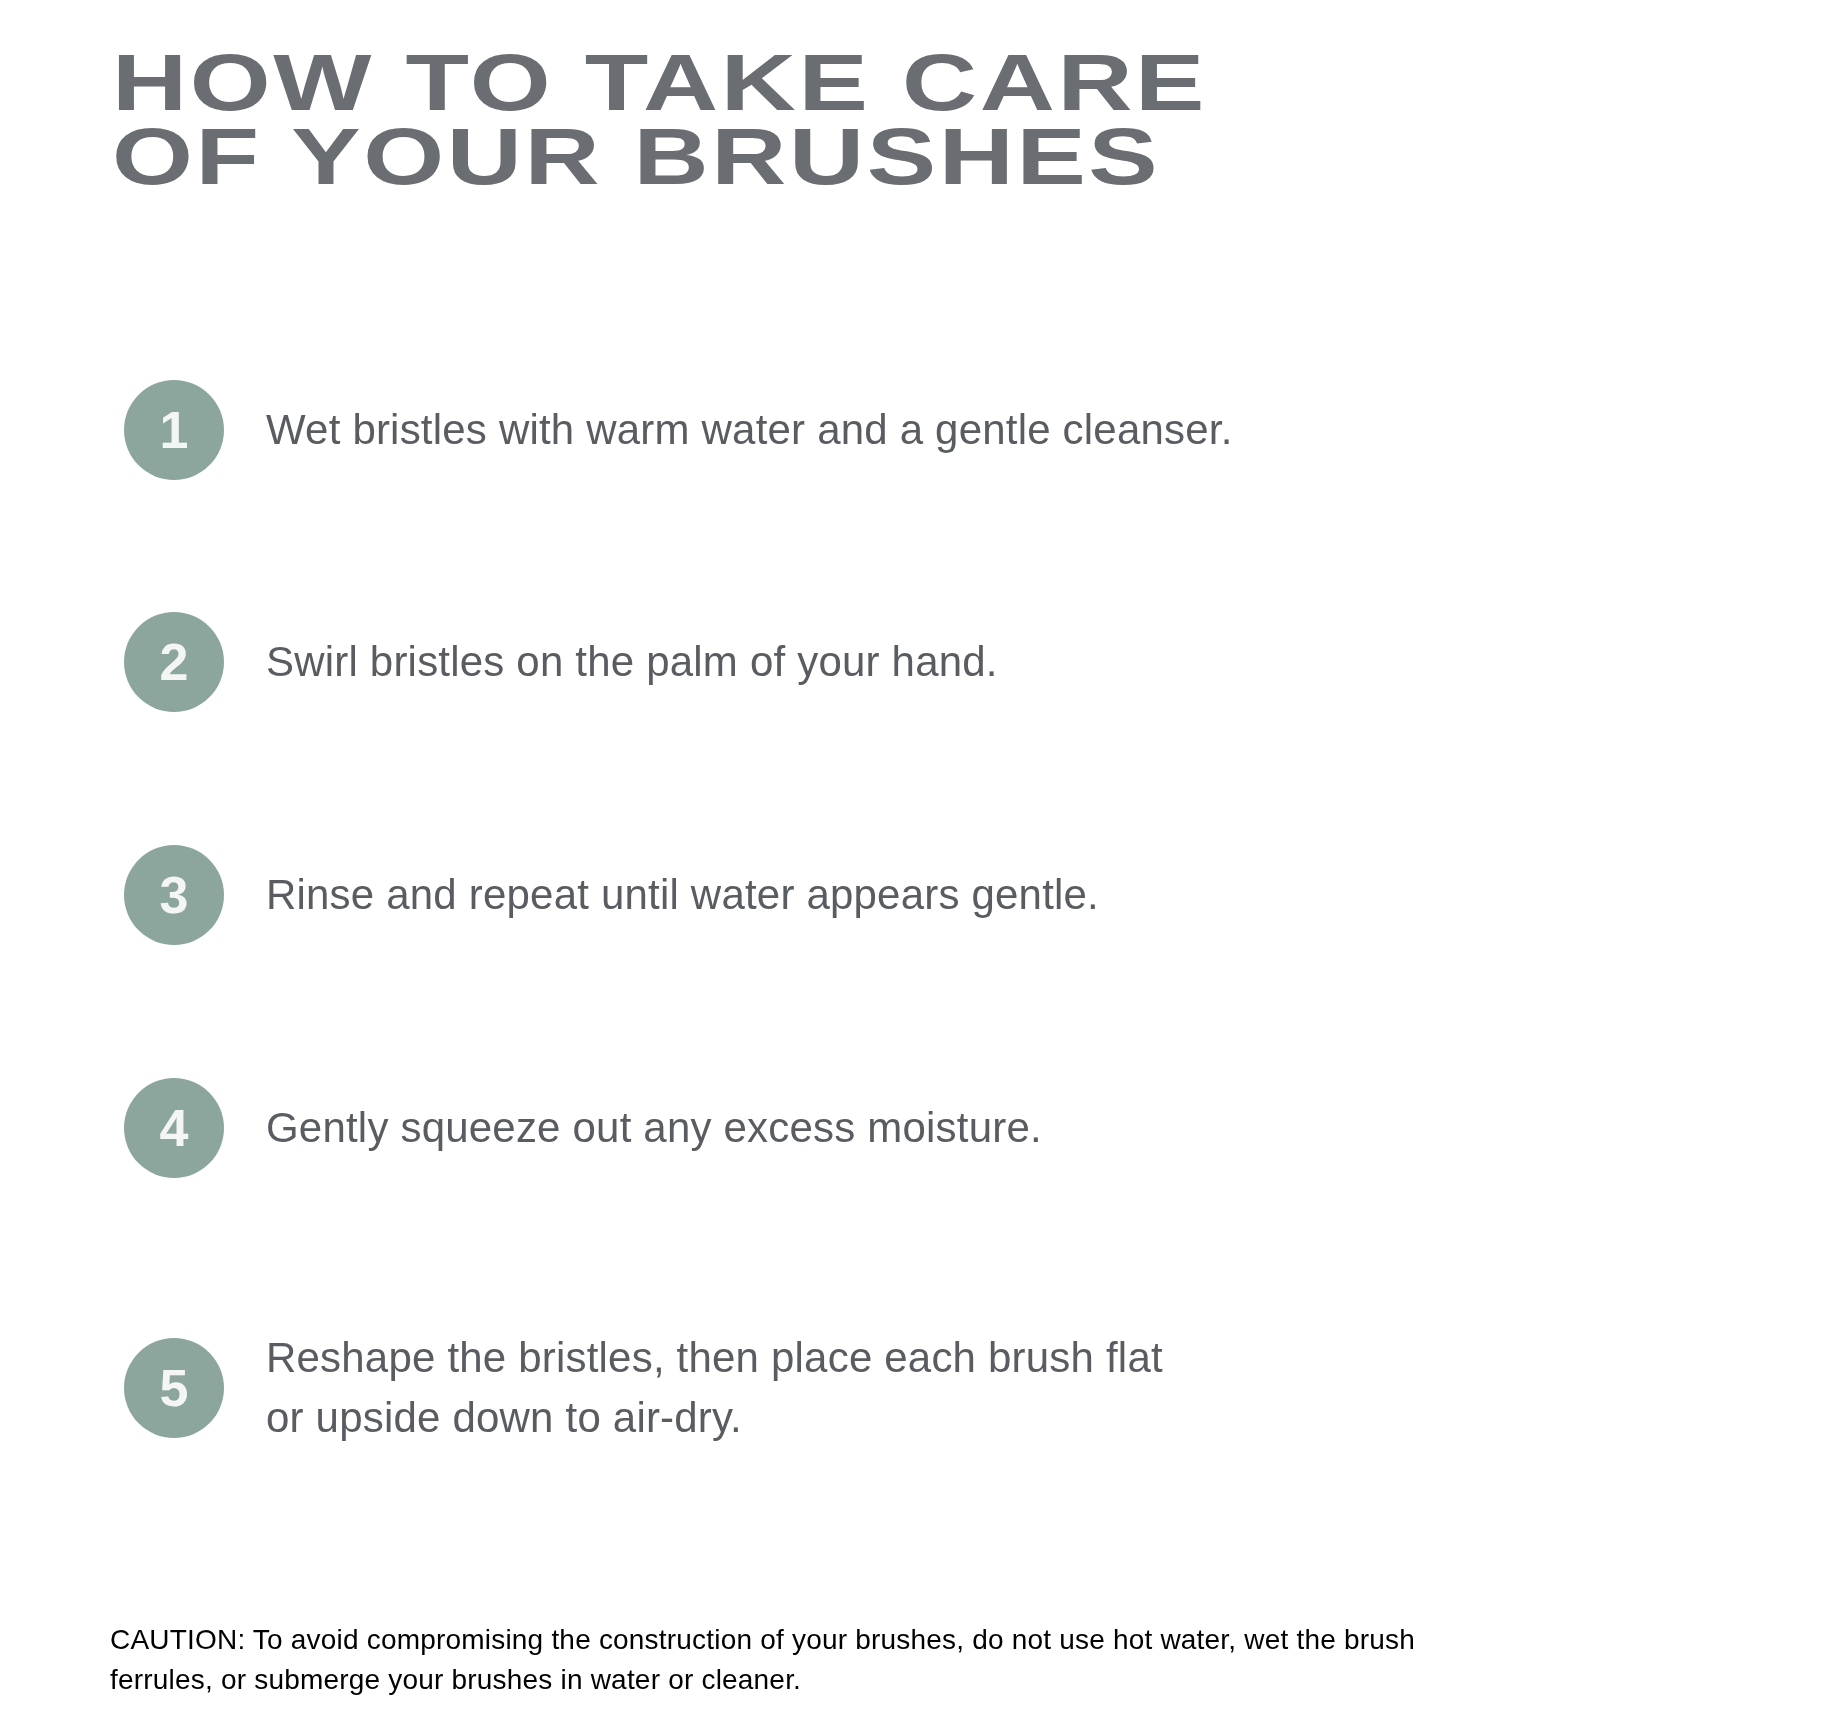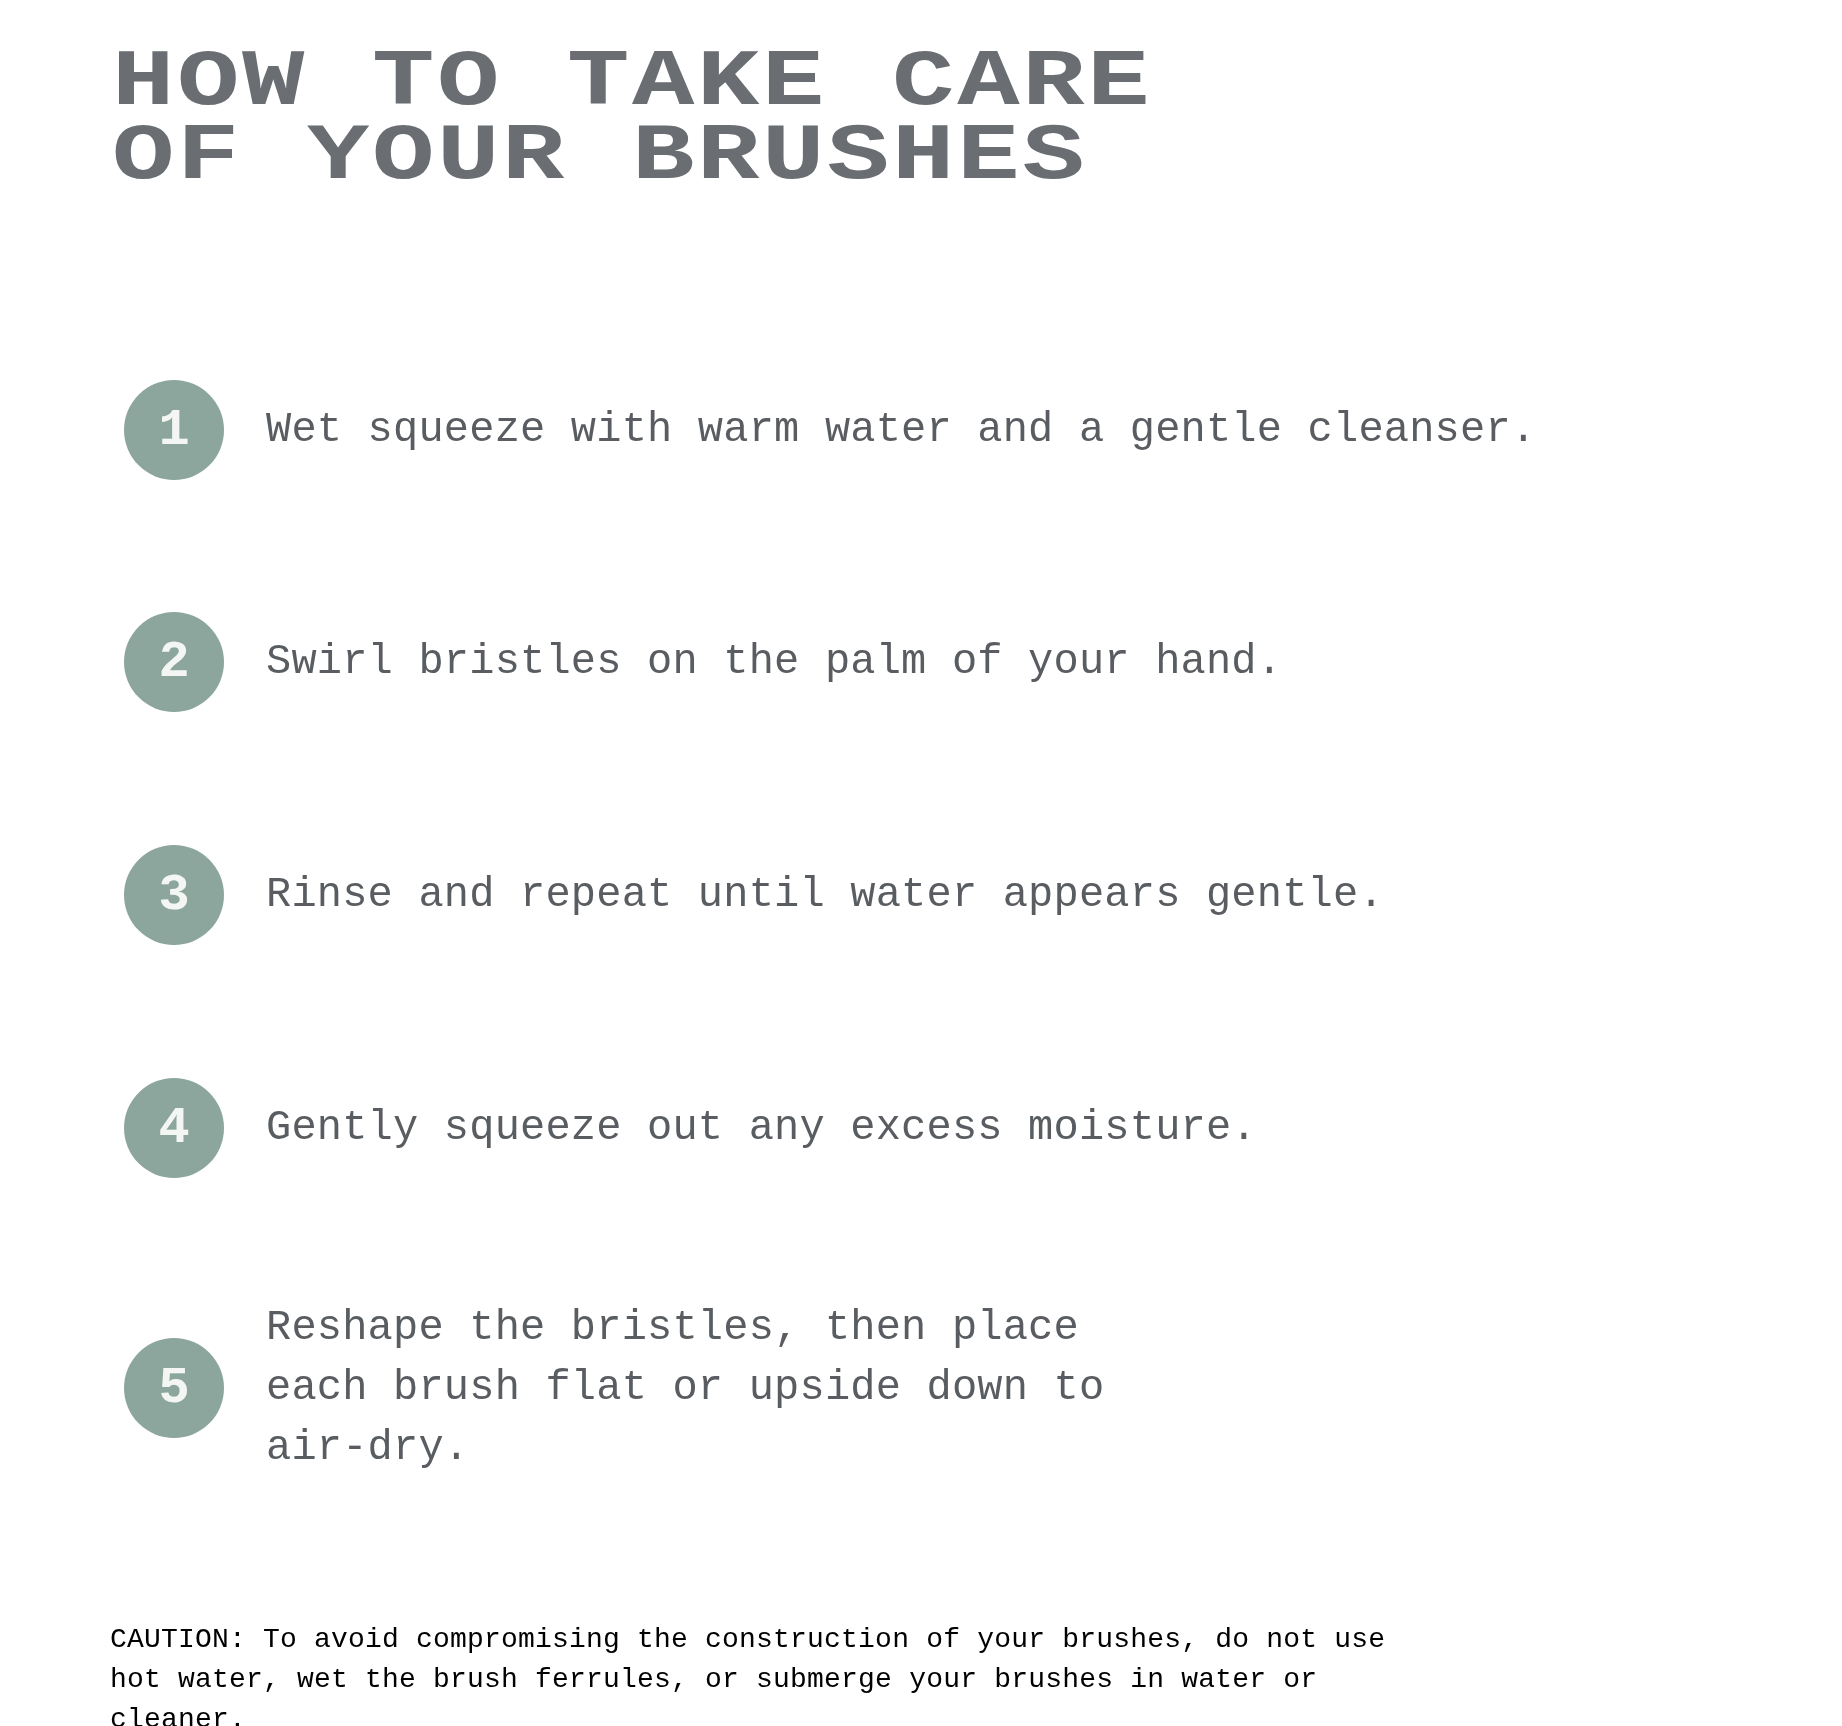--- a/index.html
+++ b/index.html
@@ -5,21 +5,21 @@
   html, body {
     margin: 0;
     padding: 0;
     background: #ffffff;
   }
   .page {
     position: relative;
     width: 1542px;
     height: 1726px;
     background: #ffffff;
-    font-family: Liberation Mono, monospace;
+    font-family: Liberation Sans, sans-serif;
     overflow: hidden;
   }
   .title {
     position: absolute;
     left: 112px;
     top: 46px;
     margin: 0;
     font-size: 80px;
     line-height: 74px;
     font-weight: 700;
@@ -85,21 +85,21 @@
 
   <h1 class="title">
     <span class="line">HOW TO TAKE CARE</span>
     <span class="line">OF YOUR BRUSHES</span>
   </h1>
 
   <div class="step-row r1">
     <div class="step-badge">
       <span>1</span>
     </div>
-    <div class="step-text">Wet squeeze with warm water and a gentle cleanser.</div>
+    <div class="step-text">Wet bristles with warm water and a gentle cleanser.</div>
   </div>
 
   <div class="step-row r2">
     <div class="step-badge">
       <span>2</span>
     </div>
     <div class="step-text">Swirl bristles on the palm of your hand.</div>
   </div>
 
   <div class="step-row r3">

